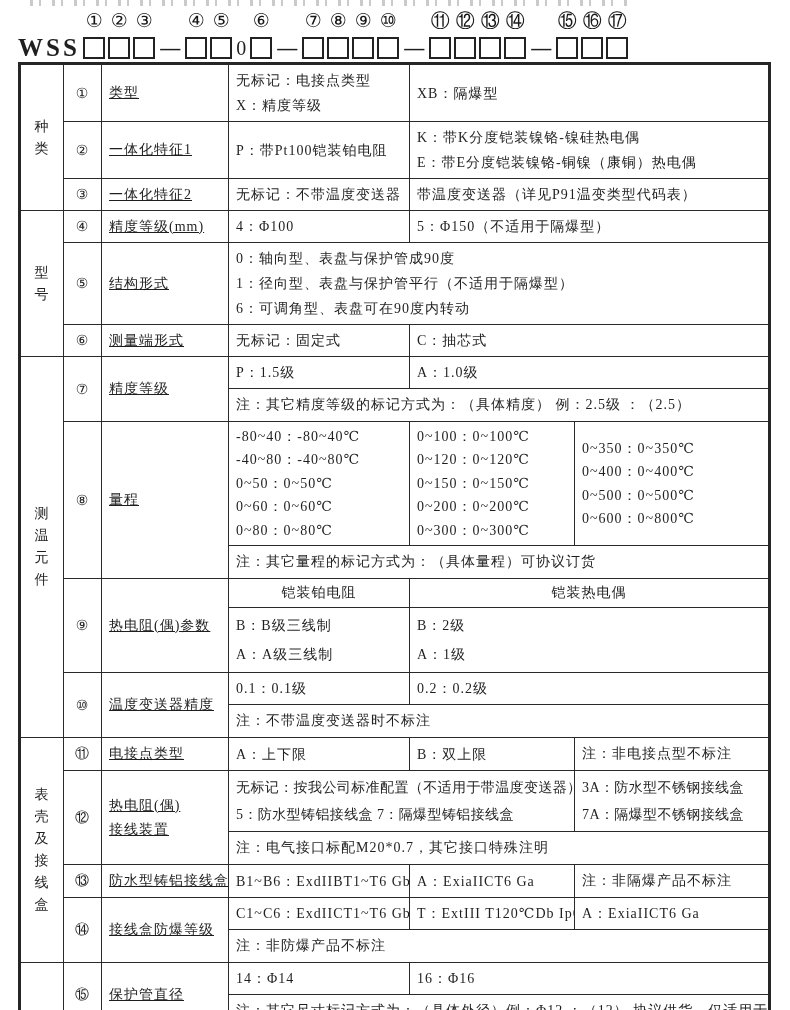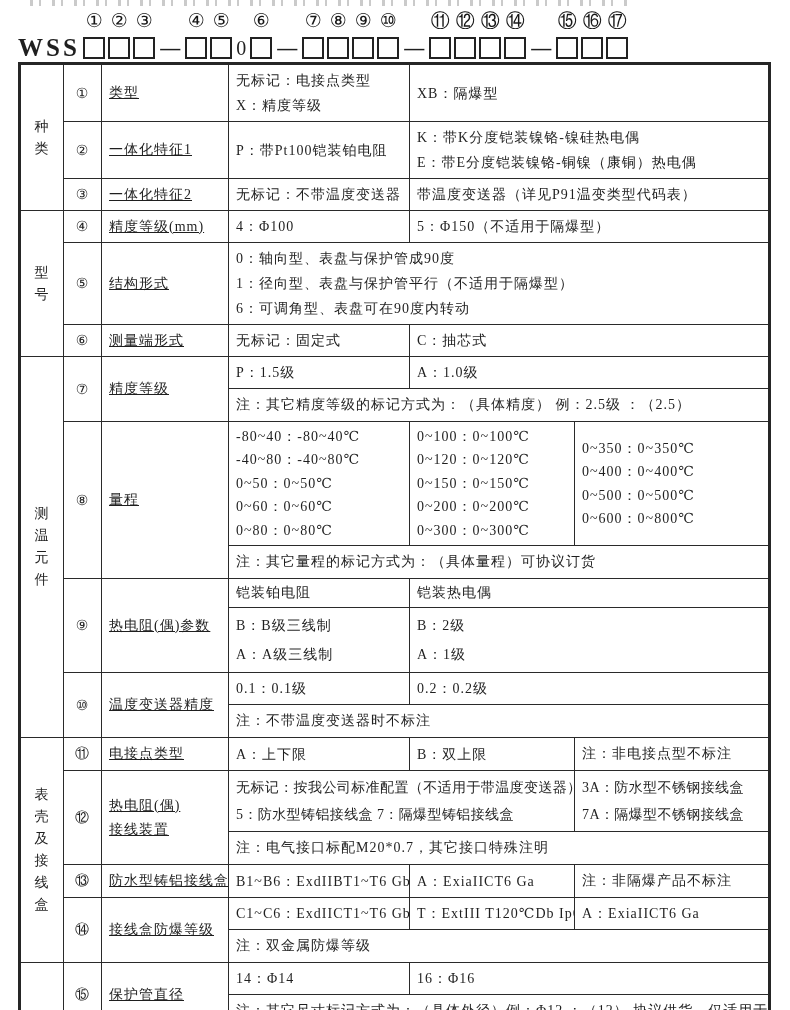--- a/index.html
+++ b/index.html
@@ -40,21 +40,21 @@
   }
   td.group{letter-spacing:0;text-align:center;padding:2px 0;font-size:15px;}
   td.group div{line-height:22px;}
   td.num{text-align:center;font-size:17px;padding:2px 0;letter-spacing:0;}
   td.name{letter-spacing:2px;padding-left:11px;}
   td.name div{line-height:24px;text-decoration:underline;}
   td.val div{line-height:25px;}
   td.val.spread div{line-height:29px;}
   td.ranges div{line-height:23.4px;}
   td.note{letter-spacing:1px;height:26px;}
-  td.hdr{letter-spacing:2px;height:22px;font-family:Liberation Serif, serif;}
+  td.hdr{text-align:center;letter-spacing:2px;height:22px;font-family:Liberation Serif, serif;}
   td.big div{line-height:27px;letter-spacing:0.4px;}
 </style>
 </head>
 <body>
 
 <div class="top-remnant"></div>
 
 <div class="code-header">
     <div class="slot prefix">
       <div class="slot-top"></div>
@@ -476,21 +476,21 @@
         </td>
         <td class="val">
           <div>T：ExtIII T120℃Db Ip65</div>
         </td>
         <td class="val">
           <div>A：ExiaIICT6  Ga</div>
         </td>
       </tr>
       <tr>
         <td colspan="3" class="note">
-          <div>注：双金属防爆等级</div>
+          <div>注：非防爆产品不标注</div>
         </td>
       </tr>
       <tr>
         <td rowspan="5" class="group"></td>
         <td rowspan="2" class="num">
           <div>⑮</div>
         </td>
         <td rowspan="2" class="name">
           <div>保护管直径</div>
         </td>

